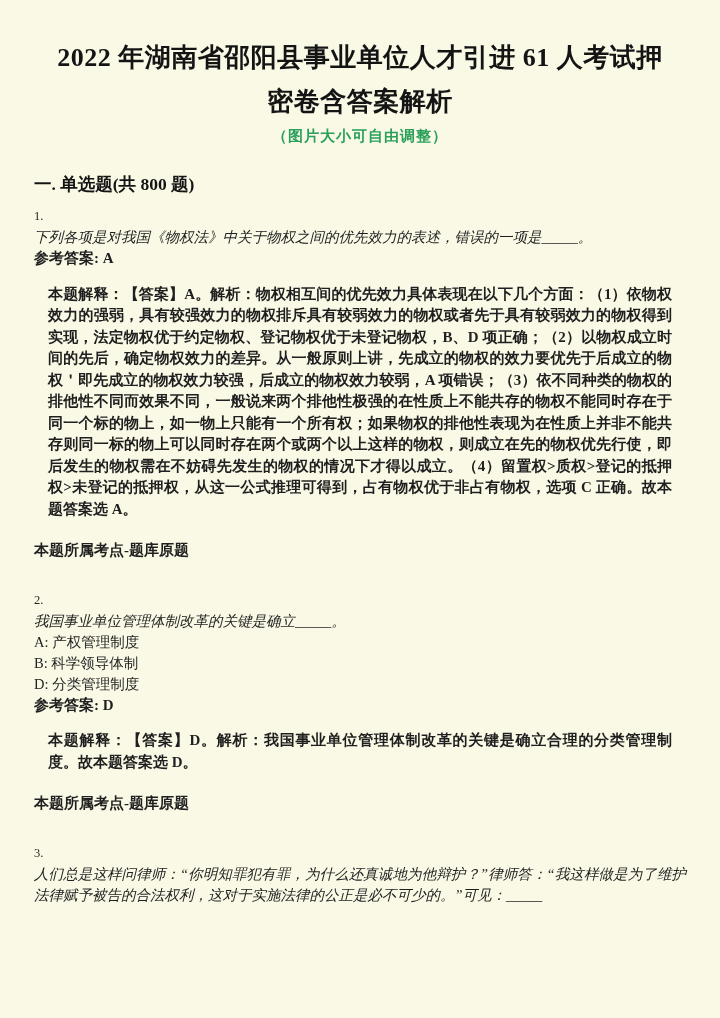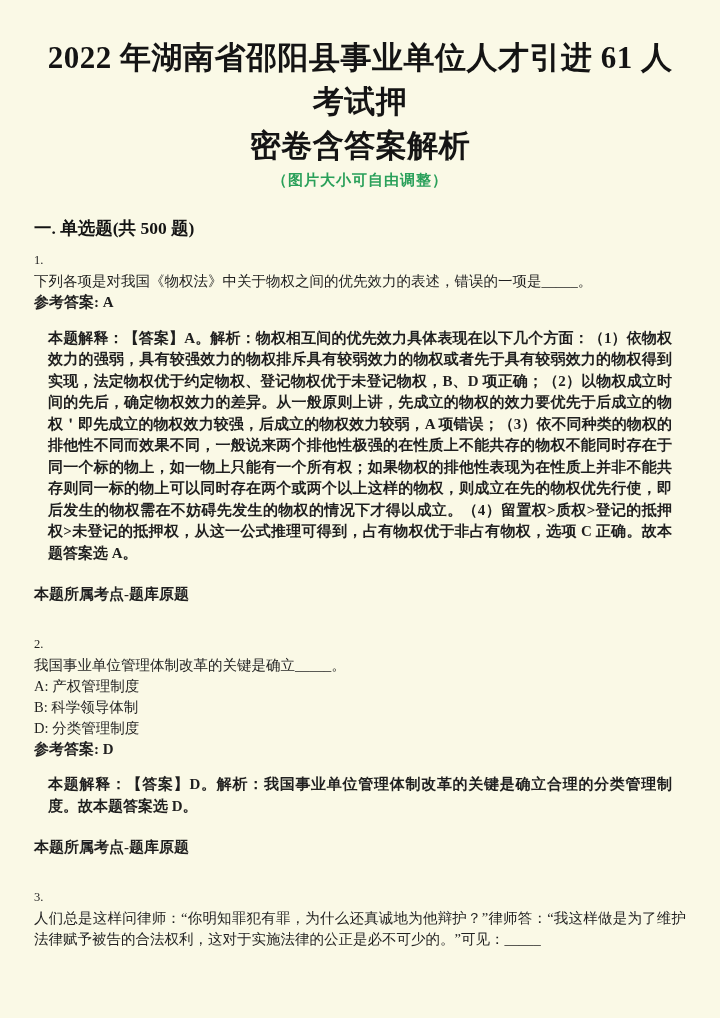--- a/index.html
+++ b/index.html
@@ -16,21 +16,21 @@
   }
   .page {
     box-sizing: border-box;
     width: 720px;
     height: 1018px;
     padding: 36px 34px 0 34px;
   }
   .doc-title {
     margin: 0 auto;
     max-width: 625px;
-    font-size: 31px;
+    font-size: 26px;
     line-height: 44px;
     font-weight: 700;
     text-align: center;
     letter-spacing: 0.5px;
     color: #141414;
     white-space: pre-line;
   }
   .doc-subtitle {
     margin-top: 2px;
     text-align: center;
@@ -51,20 +51,21 @@
   .q-number {
     margin-top: 12px;
     font-size: 12.5px;
     line-height: 16px;
   }
   .q-stem {
     margin-top: 3px;
     font-size: 14.5px;
     line-height: 21px;
     text-align: justify;
+    font-style: italic;
   }
   .q-option {
     font-size: 14.5px;
     line-height: 21px;
   }
   .q-answer {
     font-size: 15px;
     line-height: 21.5px;
     font-weight: 700;
   }
@@ -84,21 +85,21 @@
 </style>
 </head>
 <body>
 
 <div class="page">
 
   <h1 class="doc-title">2022 年湖南省邵阳县事业单位人才引进 61 人考试押
 密卷含答案解析</h1>
   <div class="doc-subtitle">（图片大小可自由调整）</div>
 
-  <div class="section-heading">一. 单选题(共 500 题)</div>
+  <div class="section-heading">一. 单选题(共 800 题)</div>
 
   <section class="question">
     <div class="q-number">1.</div>
     <div class="q-stem">下列各项是对我国《物权法》中关于物权之间的优先效力的表述，错误的一项是_____。</div>
     <div class="q-answer">参考答案: A</div>
     <p class="q-explanation">本题解释：【答案】A。解析：物权相互间的优先效力具体表现在以下几个方面：（1）依物权效力的强弱，具有较强效力的物权排斥具有较弱效力的物权或者先于具有较弱效力的物权得到实现，法定物权优于约定物权、登记物权优于未登记物权，B、D 项正确；（2）以物权成立时间的先后，确定物权效力的差异。从一般原则上讲，先成立的物权的效力要优先于后成立的物权＇即先成立的物权效力较强，后成立的物权效力较弱，A 项错误；（3）依不同种类的物权的排他性不同而效果不同，一般说来两个排他性极强的在性质上不能共存的物权不能同时存在于同一个标的物上，如一物上只能有一个所有权；如果物权的排他性表现为在性质上并非不能共存则同一标的物上可以同时存在两个或两个以上这样的物权，则成立在先的物权优先行使，即后发生的物权需在不妨碍先发生的物权的情况下才得以成立。（4）留置权&gt;质权&gt;登记的抵押权&gt;未登记的抵押权，从这一公式推理可得到，占有物权优于非占有物权，选项 C 正确。故本题答案选 A。</p>
     <div class="q-category">本题所属考点-题库原题</div>
   </section>
 
   <section class="question">

